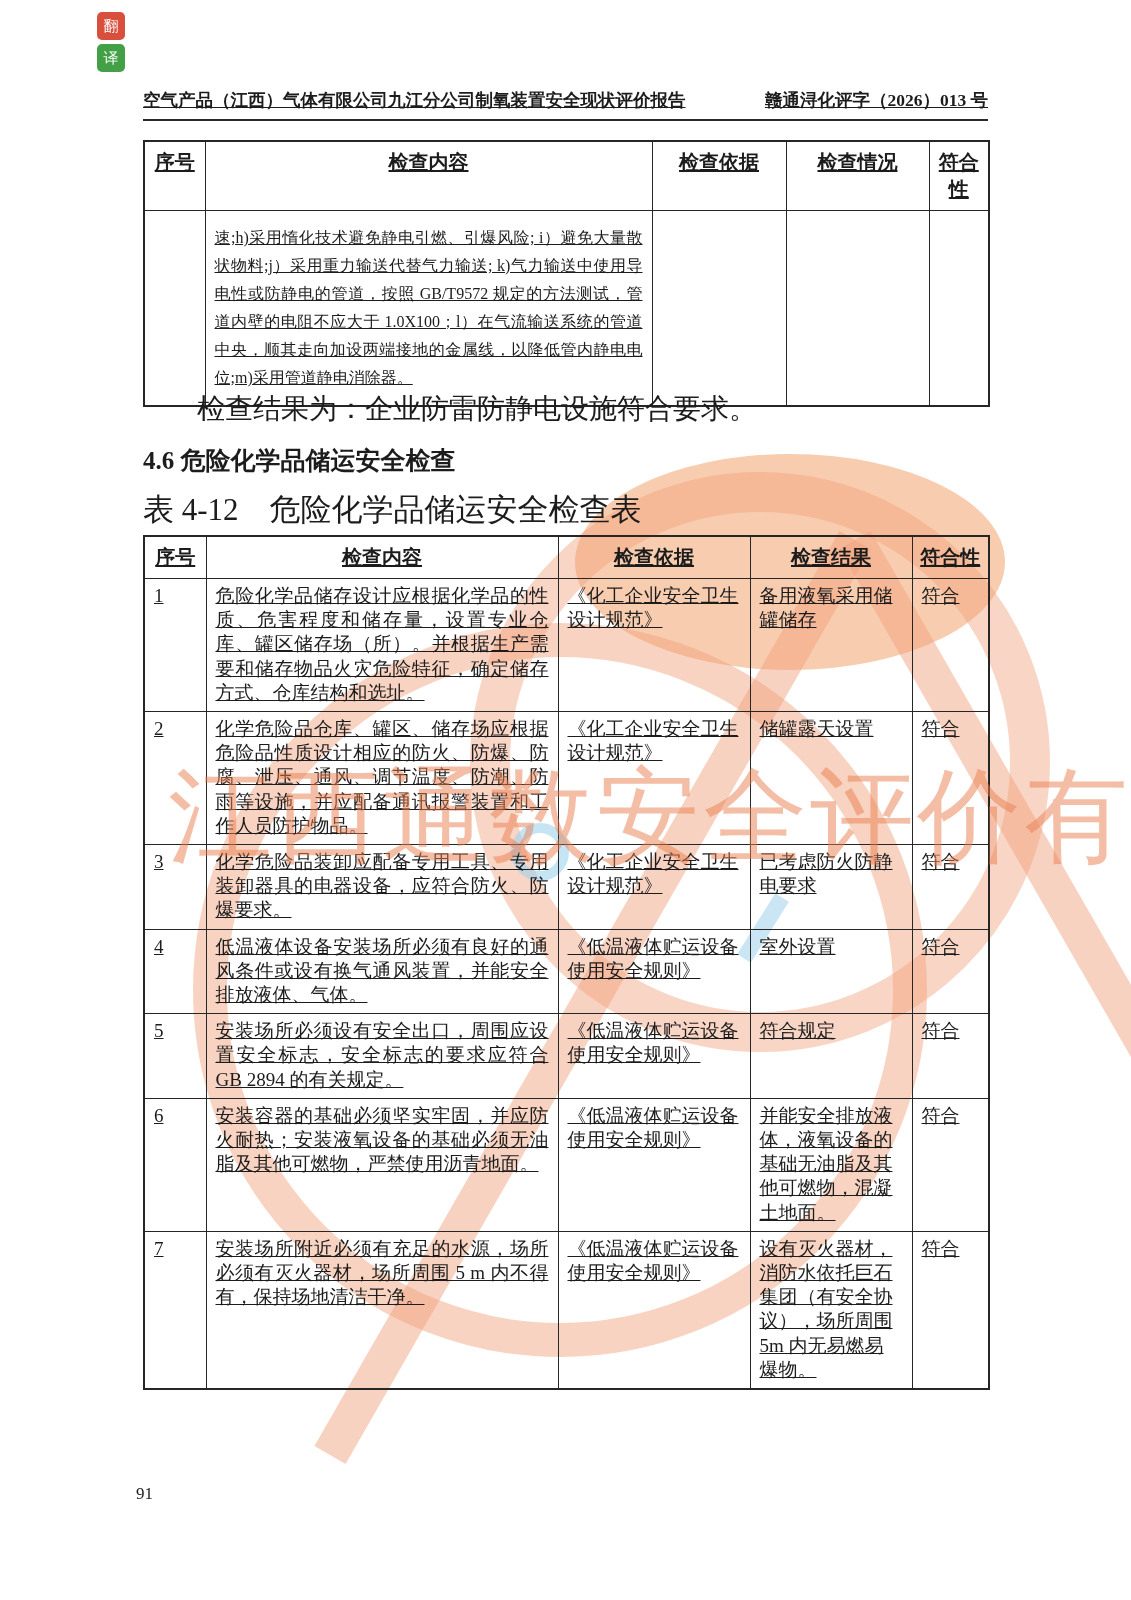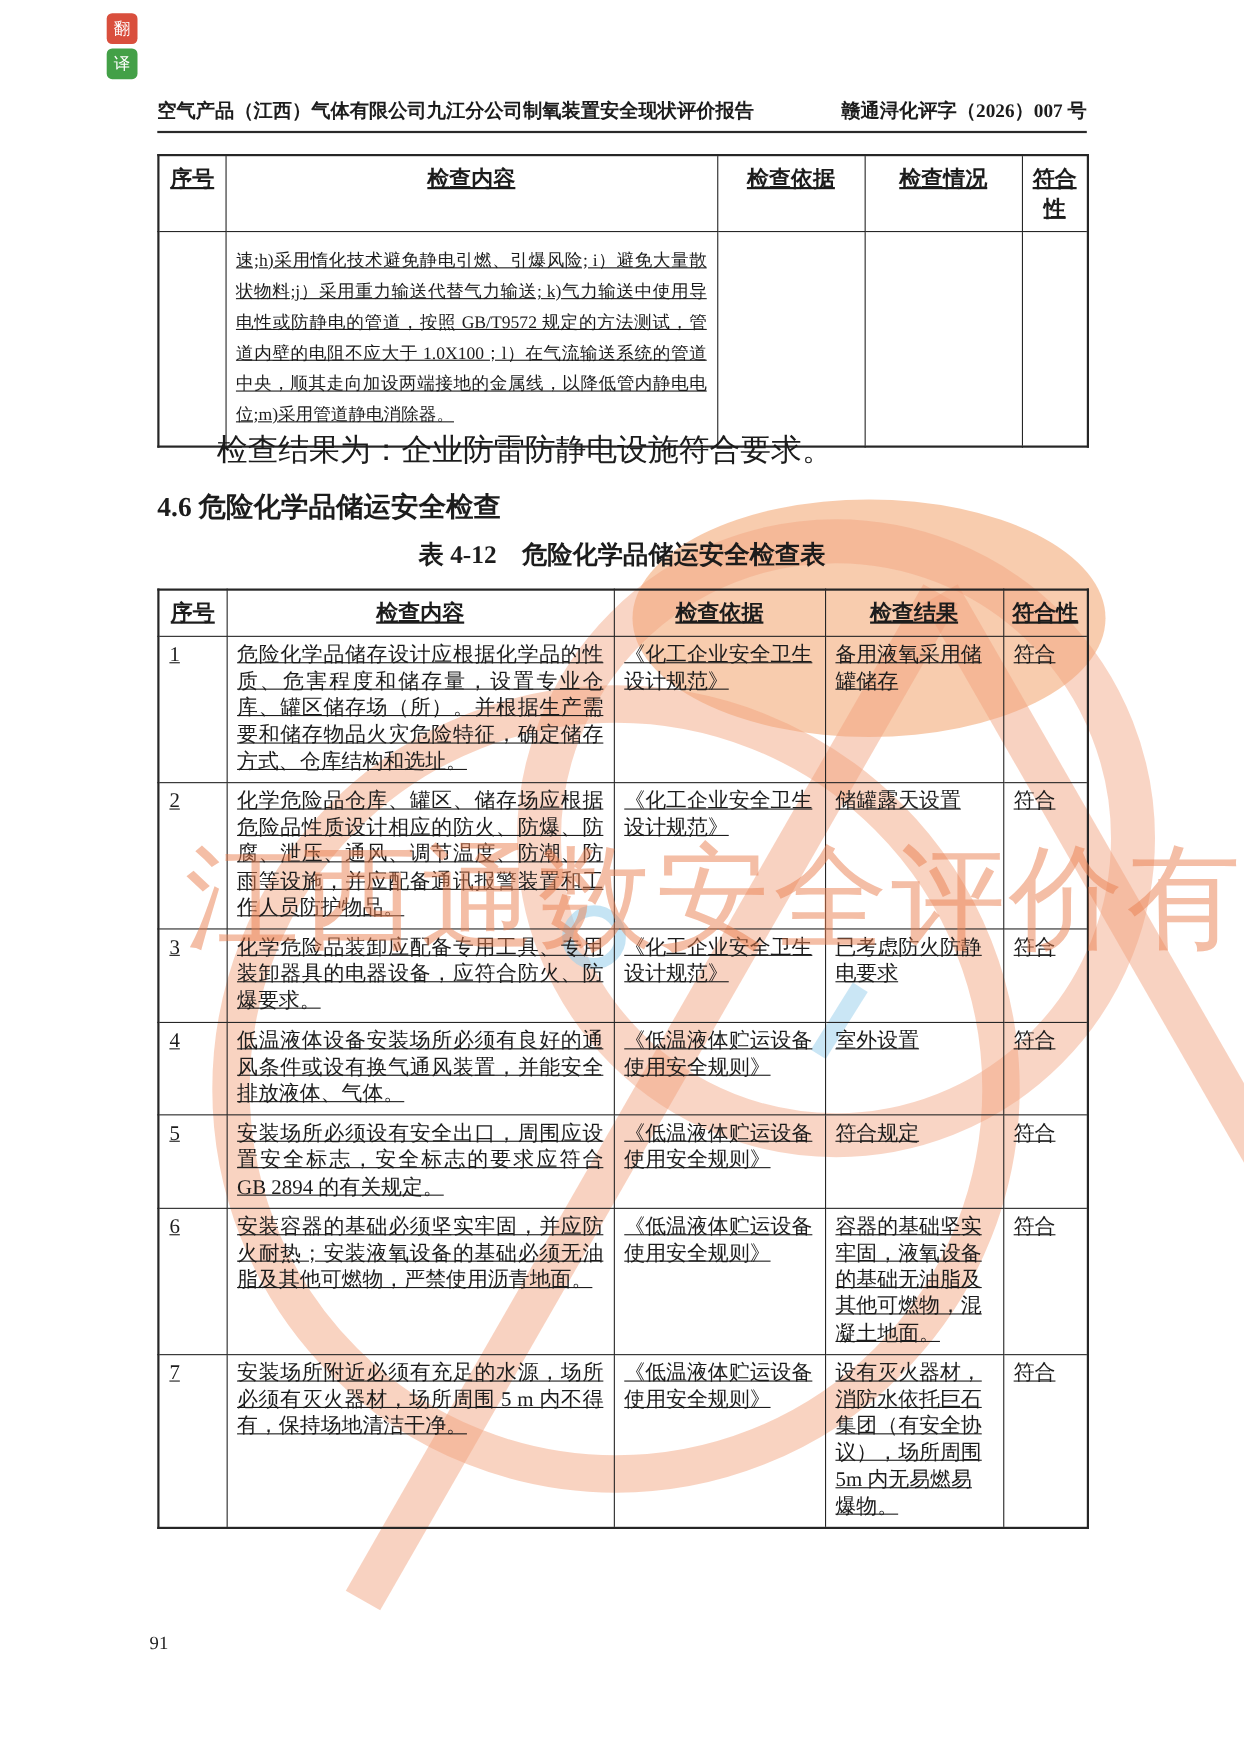--- a/index.html
+++ b/index.html
@@ -24,36 +24,37 @@
     font-family:"Liberation Sans","DejaVu Sans",sans-serif;
     color:rgba(150,205,235,0.55); letter-spacing:-6px; pointer-events:none;
   }
   
   .content { position:absolute; inset:0; z-index:2; }
   .pg-header {
     position:absolute; left:143px; top:88px; width:845px;
     display:flex; justify-content:space-between; align-items:flex-end;
     font-weight:bold; font-size:17.5px; padding-bottom:7px;
     border-bottom:2px solid #2a2a2a;
+    text-decoration:underline;
   }
   table { border-collapse:collapse; table-layout:fixed; background:transparent;text-decoration:underline; }
   .tbl { position:absolute; left:143px; width:845px; border:2.5px solid #262626; }
   .tbl th, .tbl td {
     border:1.4px solid #262626; vertical-align:top; background:transparent;
   }
   .tbl th { font-size:20px; font-weight:bold; text-align:center; padding:7px 2px; }
   .tbl1 { top:140px; }
   .tbl1 td { font-size:16px; line-height:28px; padding:13px 9px; }
   .tbl2 { top:535px; }
   .tbl2 td { font-size:19px; line-height:24.2px; padding:5px 9px 6px 9px; }
   td.c-content { text-align:justify; }
   td.c-seq { padding-left:9px; }
   .result-note { position:absolute; left:197px; top:390px; font-size:28px; }
   .sec-heading { position:absolute; left:143px; top:444px; font-size:25px; font-weight:bold; }
-  .tbl-title { position:absolute; left:143px; top:489px; width:845px; text-align:center; font-size:23px; font-weight:bold; }
+  .tbl-title { position:absolute; left:143px; top:489px; width:845px; text-align:left; font-size:31px; font-weight:normal; }
   .page-num { position:absolute; left:136px; top:1484px; width:845px; text-align:left; font-size:17px; }
   
   .corner-icons { position:absolute; left:97px; top:12px; z-index:4; display:flex; flex-direction:column; gap:4px; }
   .c-icon {
     width:28px; height:28px; border-radius:5px; color:#fff;
     font-size:15px; display:flex; align-items:center; justify-content:center;
     font-family:"Liberation Sans","DejaVu Sans",sans-serif; cursor:pointer;
   }
 </style>
 </head>
@@ -70,21 +71,21 @@
       <path d="M855,540 L1380,1455" stroke="#f2a27e" stroke-width="36" opacity="0.48"></path>
       <circle cx="540" cy="852" r="24" fill="none" stroke="#9ed2ec" stroke-width="10" opacity="0.6"></circle>
       <rect x="755" y="892" width="16" height="72" fill="#9ed2ec" opacity="0.55" transform="rotate(32 763 928)"></rect>
     </svg>
   </div>
 
   <div class="content">
 
     <div class="pg-header">
       <span>空气产品（江西）气体有限公司九江分公司制氧装置安全现状评价报告</span>
-      <span>赣通浔化评字（2026）007 号</span>
+      <span>赣通浔化评字（2026）013 号</span>
     </div>
 
     <table class="tbl tbl1">
       <colgroup>
         <col style="width:61px">
           <col style="width:447px">
           <col style="width:134px">
           <col style="width:143px">
           <col style="width:60px">
       </colgroup>
@@ -164,21 +165,21 @@
             <td class="c-seq">5</td>
             <td class="c-content">安装场所必须设有安全出口，周围应设置安全标志，安全标志的要求应符合 GB 2894 的有关规定。</td>
             <td class="c-basis">《低温液体贮运设备使用安全规则》</td>
             <td class="c-result">符合规定</td>
             <td class="c-conf">符合</td>
           </tr>
           <tr>
             <td class="c-seq">6</td>
             <td class="c-content">安装容器的基础必须坚实牢固，并应防火耐热；安装液氧设备的基础必须无油脂及其他可燃物，严禁使用沥青地面。</td>
             <td class="c-basis">《低温液体贮运设备使用安全规则》</td>
-            <td class="c-result">容器的基础坚实牢固，液氧设备的基础无油脂及其他可燃物，混凝土地面。</td>
+            <td class="c-result">并能安全排放液体，液氧设备的基础无油脂及其他可燃物，混凝土地面。</td>
             <td class="c-conf">符合</td>
           </tr>
           <tr>
             <td class="c-seq">7</td>
             <td class="c-content">安装场所附近必须有充足的水源，场所必须有灭火器材，场所周围 5 m 内不得有，保持场地清洁干净。</td>
             <td class="c-basis">《低温液体贮运设备使用安全规则》</td>
             <td class="c-result">设有灭火器材，消防水依托巨石集团（有安全协议），场所周围 5m 内无易燃易爆物。</td>
             <td class="c-conf">符合</td>
           </tr>
         </tbody>

